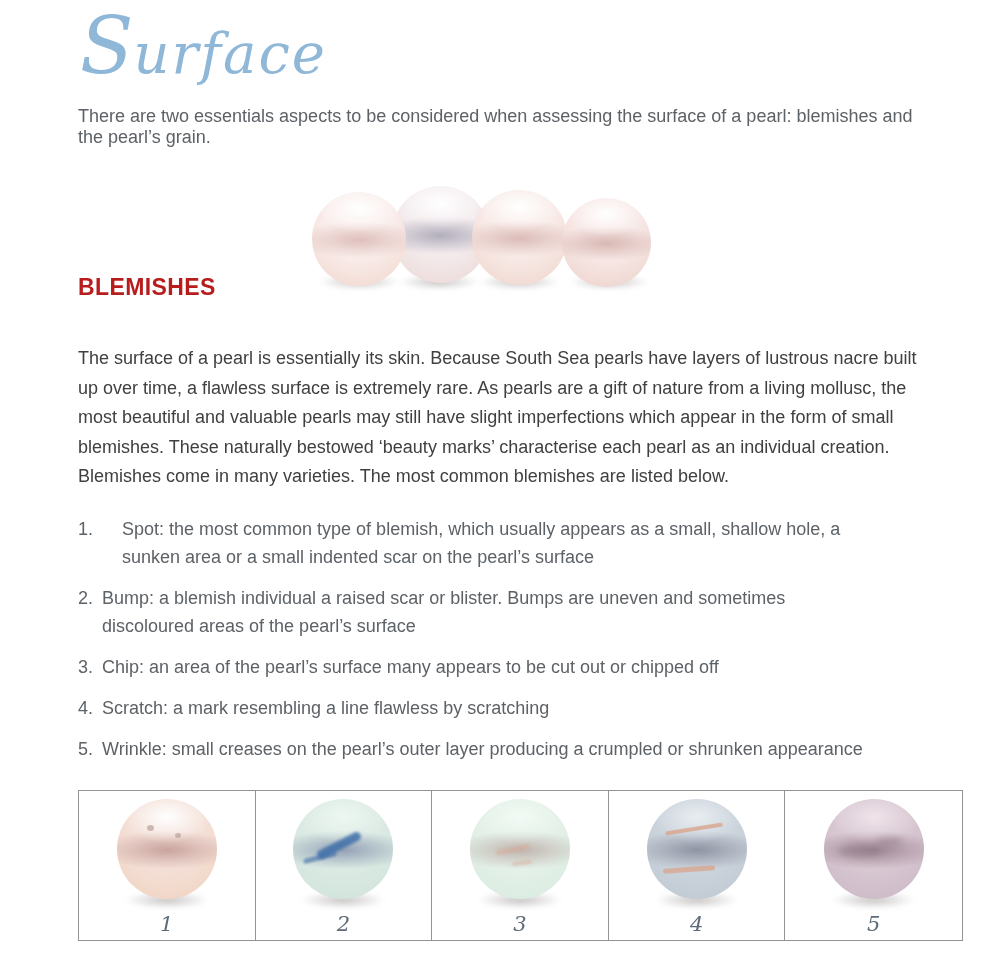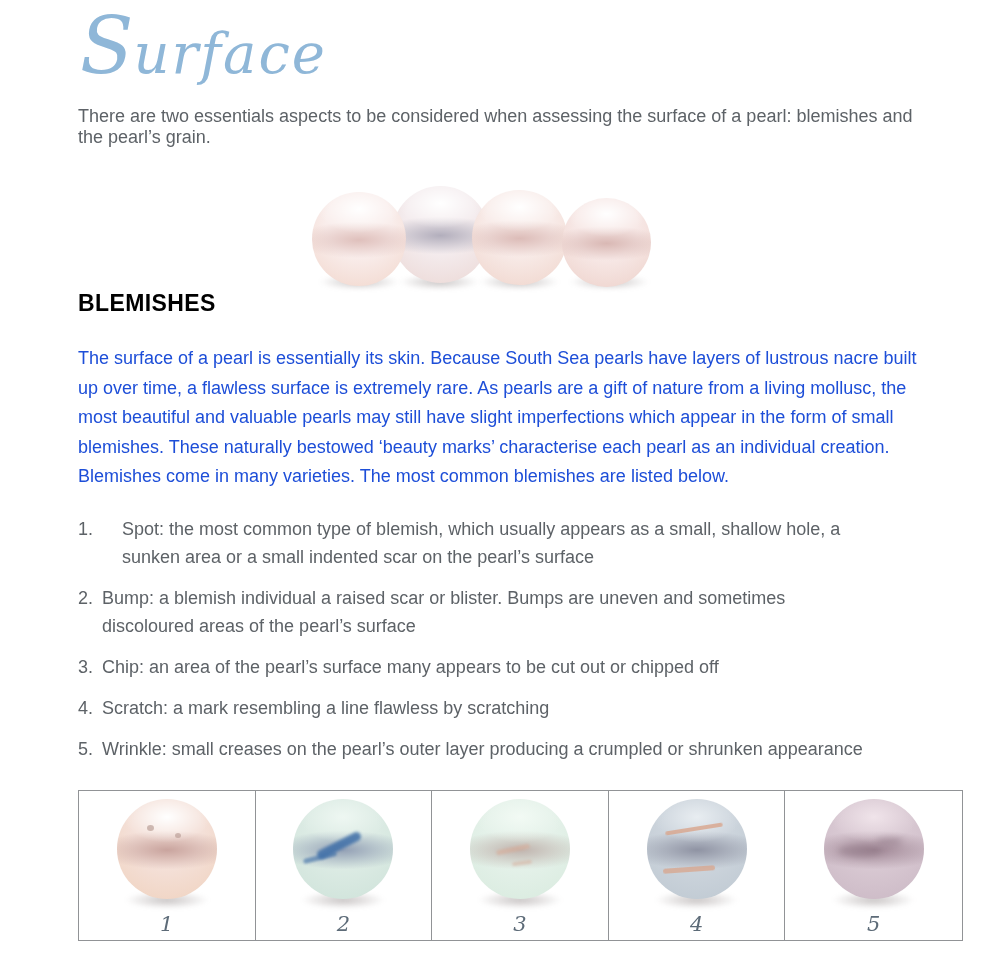--- a/index.html
+++ b/index.html
@@ -39,35 +39,35 @@
     top: 106px;
     width: 852px;
     font-size: 18px;
     line-height: 21px;
     color: #5d6267;
   }
 
   .section-heading {
     position: absolute;
     left: 78px;
-    top: 290px;
+    top: 274px;
     font-size: 23px;
     font-weight: bold;
     letter-spacing: 0.4px;
-    color: #000000;
+    color: #b91c1c;
   }
 
   .body-para {
     position: absolute;
     left: 78px;
     top: 344px;
     width: 852px;
     font-size: 18px;
     line-height: 29.5px;
-    color: #1d4ed8;
+    color: #404040;
   }
 
   
   .blemish-list {
     position: absolute;
     left: 78px;
     top: 515px;
     width: 860px;
     font-size: 18px;
     line-height: 28px;

